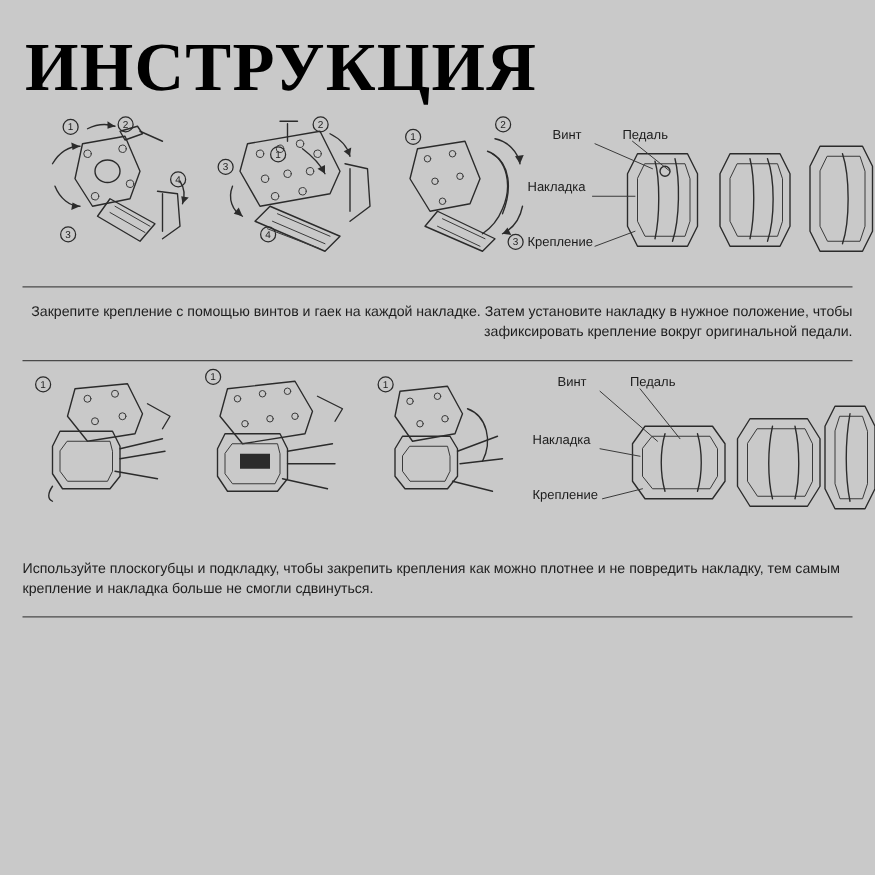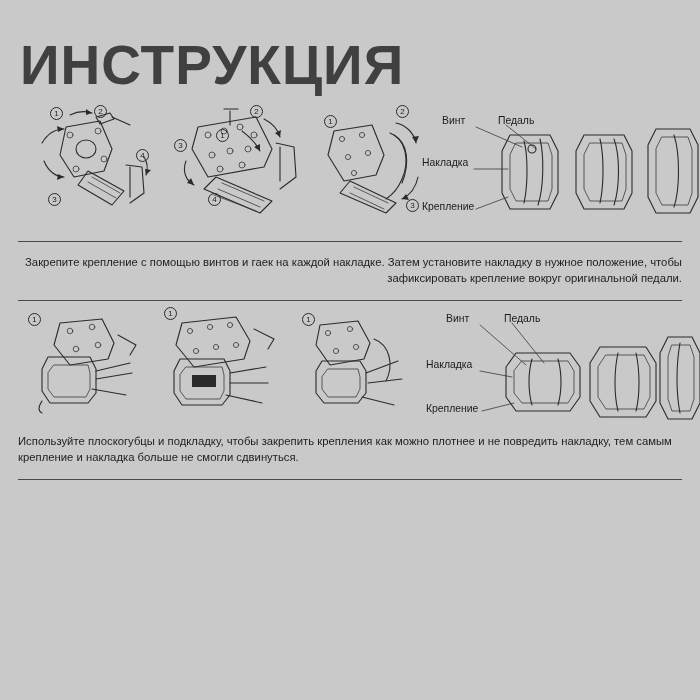--- a/index.html
+++ b/index.html
@@ -20,23 +20,24 @@
     width: 700px;
     height: 700px;
     box-sizing: border-box;
     padding: 0 18px;
   }
   .title {
     font-size: 55px;
     font-weight: bold;
     letter-spacing: 1px;
     line-height: 1;
-    padding-top: 38px;
+    padding-top: 26px;
     padding-left: 2px;
-    color: #404040;
+    color: #000000;
+    font-family: Liberation Serif, serif;
   }
 
   .section {
     position: relative;
   }
   .divider {
     border: none;
     border-top: 1.5px solid #4a4a4a;
     margin: 0;
   }
@@ -315,21 +316,21 @@
           <path class="ln-t" d="M56 60 L88 66"></path>
           <path class="ln-t" d="M58 100 L90 92"></path>
         </svg>
         <span class="calloutlabel" style="left:22px;top:2px;">Винт</span>
         <span class="calloutlabel" style="left:80px;top:2px;">Педаль</span>
         <span class="calloutlabel" style="left:2px;top:48px;">Накладка</span>
         <span class="calloutlabel" style="left:2px;top:92px;">Крепление</span>
       </div>
     </div>
 
-    <p class="caption" style="margin:4px 0 14px 0;">Используйте плоскогубцы и подкладку, чтобы закрепить крепления как можно плотнее и не повредить накладку, тем самым крепление и накладка больше не смогли сдвинуться.</p>
+    <p class="caption" style="margin:30px 0 14px 0;">Используйте плоскогубцы и подкладку, чтобы закрепить крепления как можно плотнее и не повредить накладку, тем самым крепление и накладка больше не смогли сдвинуться.</p>
 
     <hr class="divider">
   </div>
 
   <div class="section">
 
     
     
 
     

